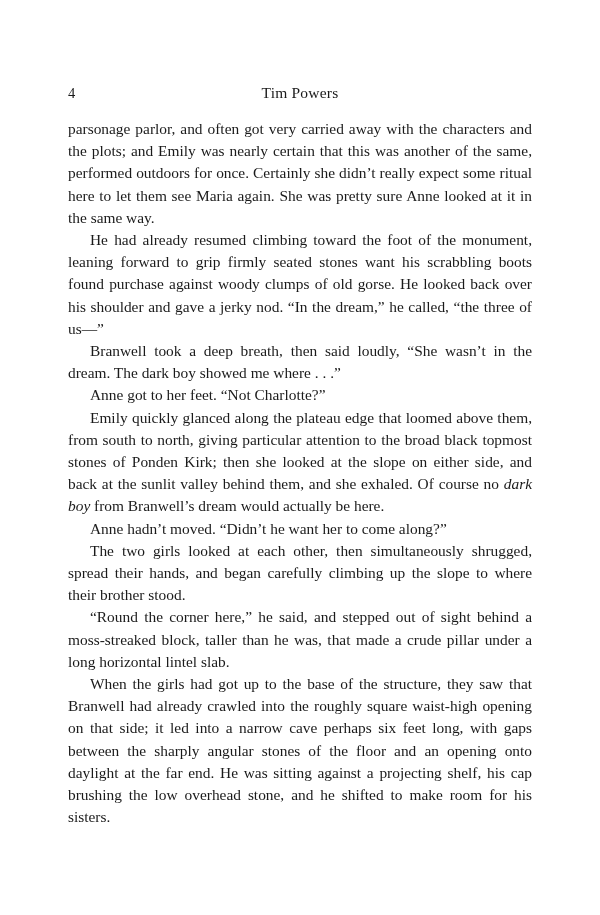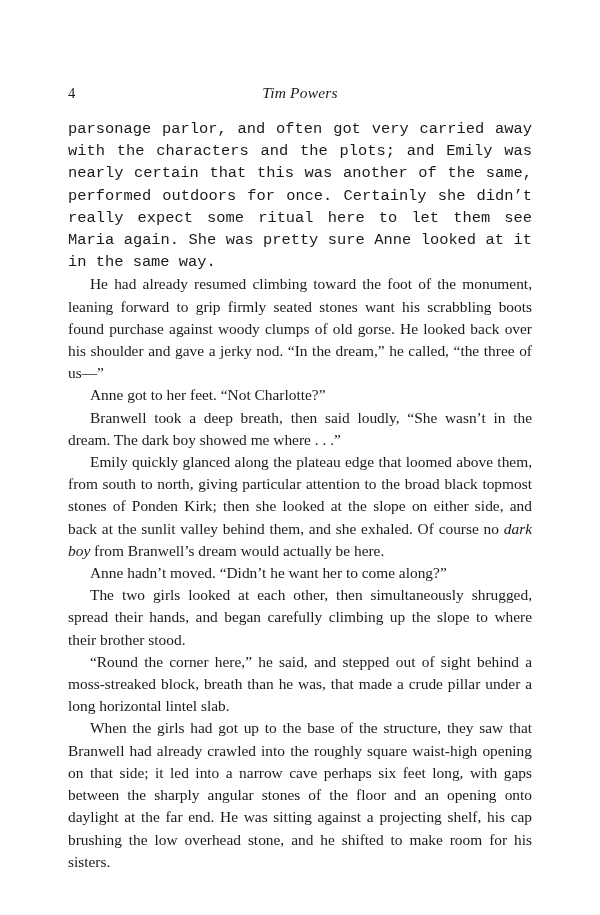--- a/index.html
+++ b/index.html
@@ -32,21 +32,20 @@
   .folio {
     font-size: 14.5px;
     font-family: "Liberation Serif", serif;
     color: #1a1a1a;
     width: 40px;
     text-align: left;
   }
   .head-title {
     flex: 1;
     text-align: center;
-    font-style: italic;
     font-size: 15.5px;
     letter-spacing: 0.2px;
     color: #1a1a1a;
     margin-left: -40px;
   }
   .body-text {
     position: absolute;
     top: 118px;
     left: 68px;
     width: 464px;
@@ -55,39 +54,38 @@
     text-align: justify;
     text-justify: inter-word;
     hyphens: none;
   }
   .body-text p {
     margin: 0;
     text-indent: 22px;
   }
   .body-text p.no-indent {
     text-indent: 0;
-    font-family: Liberation Mono, monospace;
   }
   em { font-style: italic; }
 </style>
 </head>
 <body>
 
 <div class="page">
 
   <div class="running-head">
     <div class="folio">4</div>
     <div class="head-title">Tim Powers</div>
   </div>
 
   <div class="body-text">
       <p class="no-indent">parsonage parlor, and often got very carried away with the characters and the plots; and Emily was nearly certain that this was another of the same, performed outdoors for once. Certainly she didn’t really expect some ritual here to let them see Maria again. She was pretty sure Anne looked at it in the same way.</p>
       <p>He had already resumed climbing toward the foot of the monument, leaning forward to grip firmly seated stones want his scrabbling boots found purchase against woody clumps of old gorse. He looked back over his shoulder and gave a jerky nod. “In the dream,” he called, “the three of us—”</p>
+      <p>Branwell took a deep breath, then said loudly, “She wasn’t in the dream. The dark boy showed me where . . .”</p>
       <p>Anne got to her feet. “Not Charlotte?”</p>
-      <p>Branwell took a deep breath, then said loudly, “She wasn’t in the dream. The dark boy showed me where . . .”</p>
       <p>Emily quickly glanced along the plateau edge that loomed above them, from south to north, giving particular attention to the broad black topmost stones of Ponden Kirk; then she looked at the slope on either side, and back at the sunlit valley behind them, and she exhaled. Of course no <em>dark boy</em> from Branwell’s dream would actually be here.</p>
       <p>Anne hadn’t moved. “Didn’t he want her to come along?”</p>
       <p>The two girls looked at each other, then simultaneously shrugged, spread their hands, and began carefully climbing up the slope to where their brother stood.</p>
-      <p>“Round the corner here,” he said, and stepped out of sight behind a moss-streaked block, breath than he was, that made a crude pillar under a long horizontal lintel slab.</p>
+      <p>“Round the corner here,” he said, and stepped out of sight behind a moss-streaked block, taller than he was, that made a crude pillar under a long horizontal lintel slab.</p>
       <p>When the girls had got up to the base of the structure, they saw that Branwell had already crawled into the roughly square waist-high opening on that side; it led into a narrow cave perhaps six feet long, with gaps between the sharply angular stones of the floor and an opening onto daylight at the far end. He was sitting against a projecting shelf, his cap brushing the low overhead stone, and he shifted to make room for his sisters.</p>
     </div>
 
 </div>
 
 </body></html>

